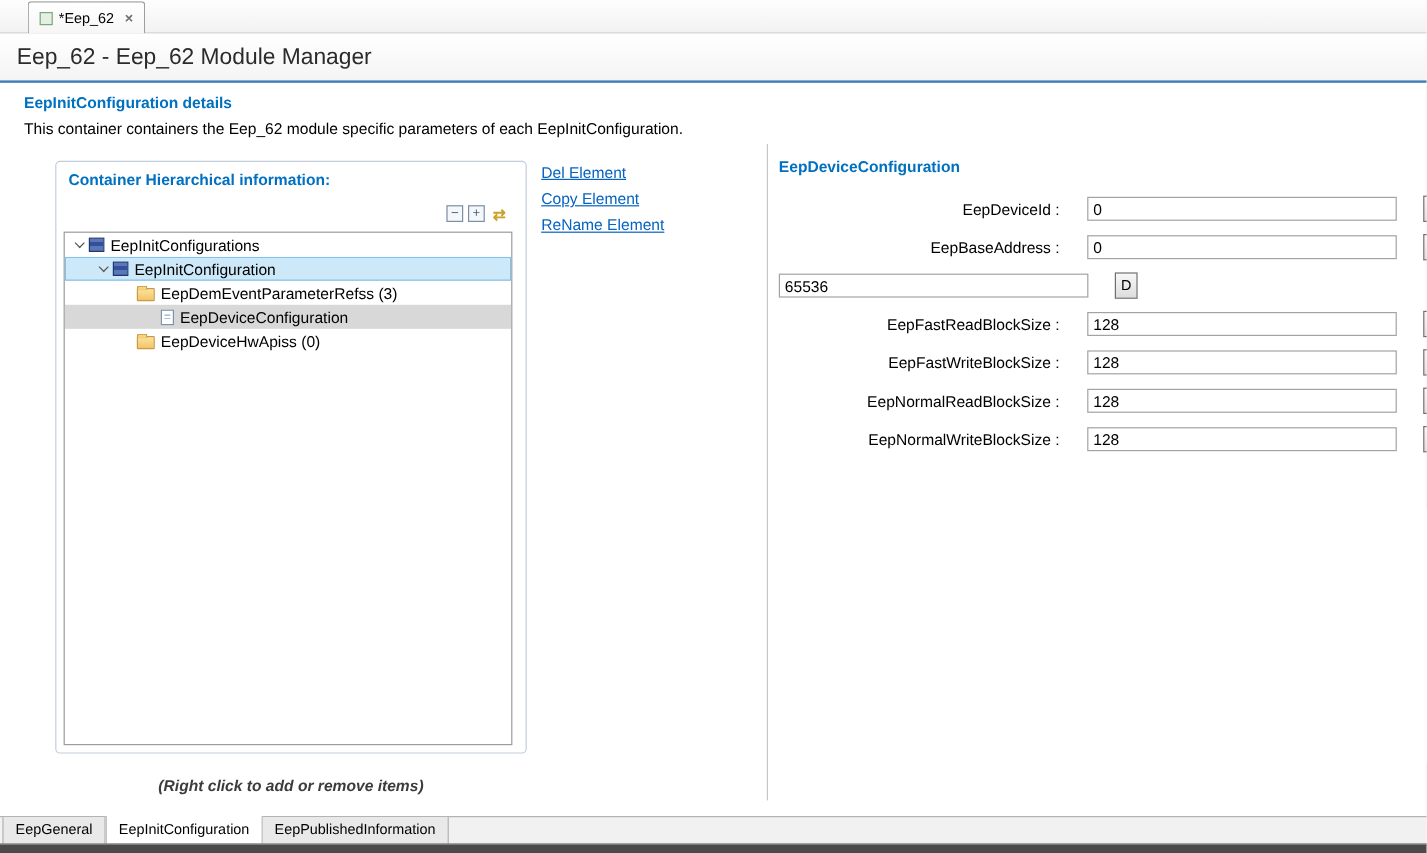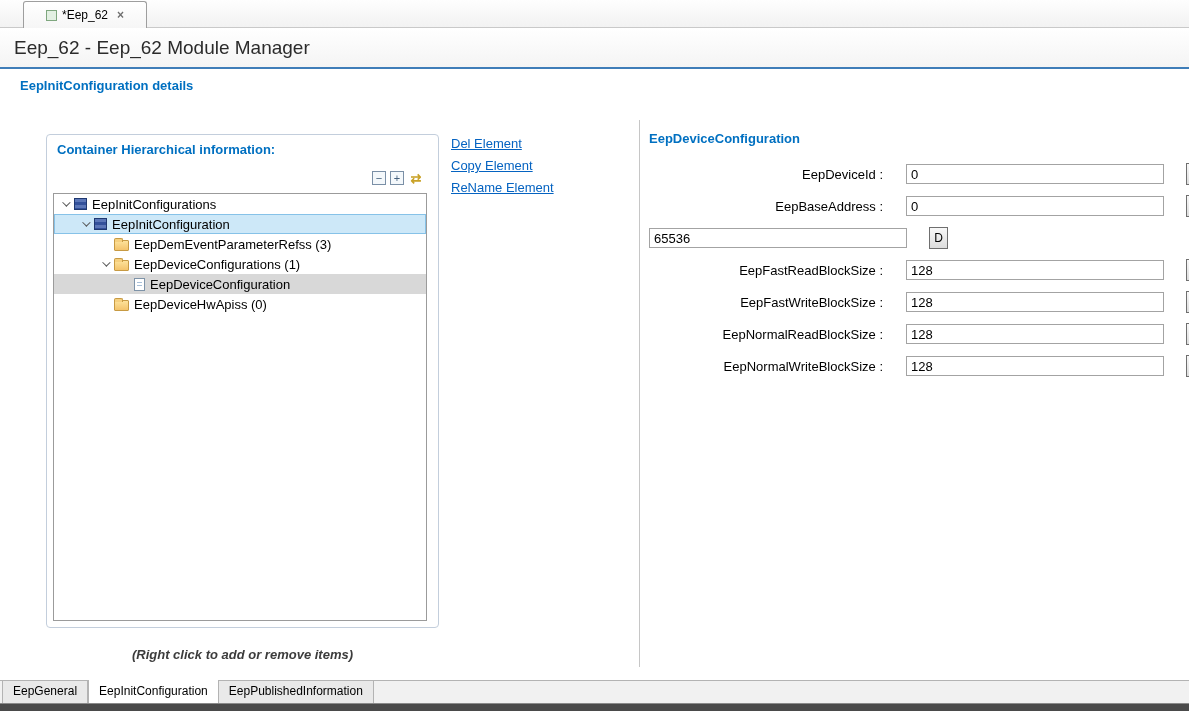--- a/index.html
+++ b/index.html
@@ -6,21 +6,21 @@
   html,body { background:#e8e8e8; }
   body { font-family: "Liberation Sans", sans-serif; }
 
   .app { position:relative; width:1189px; height:711px; background:#fff; overflow:hidden;
          font:13px "Liberation Sans", sans-serif; color:#000; }
 
   
   .tabbar { position:absolute; top:0; left:0; right:0; height:28px;
             background:linear-gradient(#FEFEFE,#F2F2F2); border-bottom:1px solid #C9C9C9; }
   .etab { position:absolute; left:23px; top:1px; height:27px; display:flex; align-items:center;
-          gap:5px; padding:0 22px; background:linear-gradient(#FFFFFF,#F6F6F6);
+          gap:5px; padding:0 9px; background:linear-gradient(#FFFFFF,#F6F6F6);
           border:1px solid #9E9E9E; border-bottom:none; border-radius:3px 3px 0 0; font-size:12px; }
   .etab-icon { width:11px; height:11px; background:#E3F0E3; border:1px solid #7FA77F; flex:none; }
   .etab-close { color:#6F6F6F; font-size:12px; font-weight:bold; margin-left:4px; line-height:1; }
 
   
   .header { position:absolute; top:28px; left:0; right:0; height:41px;
             background:linear-gradient(#FFFFFF,#F4F4F4);
             border-bottom:2px solid var(--header-rule,#3F7DB8); }
   .page-title { position:absolute; left:14px; top:9px; font-size:19px; color:#2B2B2B; }
 
@@ -107,20 +107,21 @@
       <span class="etab-close">×</span>
     </div>
   </div>
 
   <div class="header">
     <div class="page-title">Eep_62 - Eep_62 Module Manager</div>
   </div>
 
   <div class="section">
     <div class="section-title">EepInitConfiguration details</div>
+    <div class="section-desc">This container containers the Eep_62 module specific parameters of each EepInitConfiguration.</div>
   </div>
 
   <div class="content">
 
     <div class="groupbox">
       <div class="group-title">Container Hierarchical information:</div>
       <div class="tree-toolbar">
         <span class="tb-box">−</span>
         <span class="tb-box">+</span>
         <span class="tb-gold">⇄</span>
@@ -140,27 +141,20 @@
     <span class="tree-icon icon-module"></span>
     <span class="tree-label">EepInitConfiguration</span>
   </div>
           <div class="tree-row" style="padding-left: 42px;">
     <span class="chevron-box" style="visibility: hidden;">
               <span class="chev"></span>
             </span>
     <span class="tree-icon icon-folder"></span>
     <span class="tree-label">EepDemEventParameterRefss (3)</span>
   </div>
-          <div class="tree-row" style="padding-left: 42px;">
-    <span class="chevron-box">
-              <span class="chev"></span>
-            </span>
-    <span class="tree-icon icon-folder"></span>
-    <span class="tree-label">EepDeviceConfigurations (1)</span>
-  </div>
           <div class="tree-row sel-inactive" style="padding-left: 62px;">
     <span class="chevron-box" style="visibility: hidden;">
               <span class="chev"></span>
             </span>
     <span class="tree-icon icon-document"></span>
     <span class="tree-label">EepDeviceConfiguration</span>
   </div>
           <div class="tree-row" style="padding-left: 42px;">
     <span class="chevron-box" style="visibility: hidden;">
               <span class="chev"></span>

